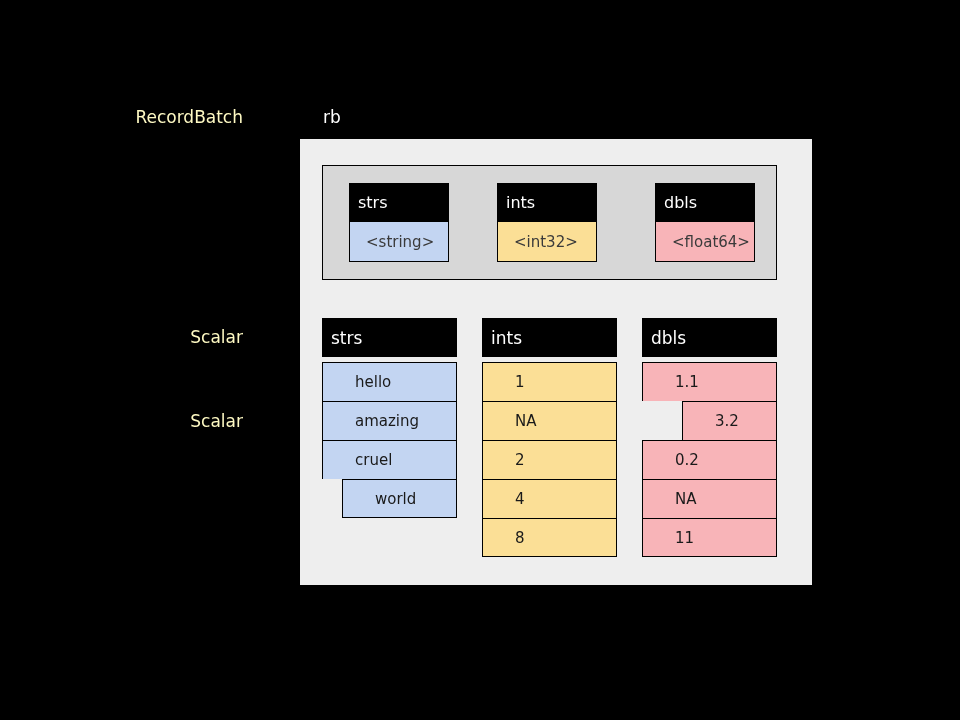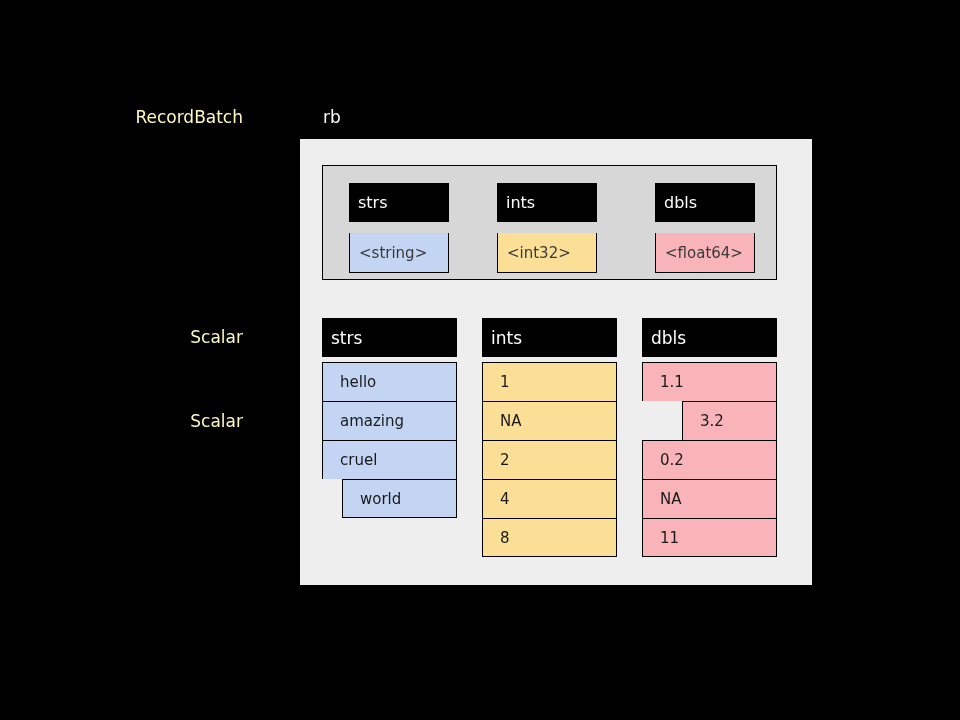--- a/index.html
+++ b/index.html
@@ -95,23 +95,22 @@
     box-sizing: border-box;
   }
   .schema-field .ftype {
     height: 40px;
     border: 1.5px solid #000000;
     border-top: none;
     color: #3a3a3a;
     font-size: 15px;
     display: flex;
     align-items: center;
-    padding-left: 9px;
-    box-sizing: border-box;
-    margin-top: 11px;
+    padding-left: 16px;
+    box-sizing: border-box;
   }
 
   
   .array-col {
     position: absolute;
     top: 179px;
     width: 135px;
   }
   .array-col .colhead {
     height: 39px;
@@ -127,21 +126,21 @@
     margin-top: 5px;
   }
   .array-col .cell {
     height: 39px;
     border: 1.5px solid #000000;
     border-bottom: none;
     color: #1a1a1a;
     font-size: 15px;
     display: flex;
     align-items: center;
-    padding-left: 17px;
+    padding-left: 32px;
     box-sizing: border-box;
   }
   .array-col .cell:last-child {
     border-bottom: 1.5px solid #000000;
   }
 </style>
 </head>
 <body>
 
 <div id="stage">

